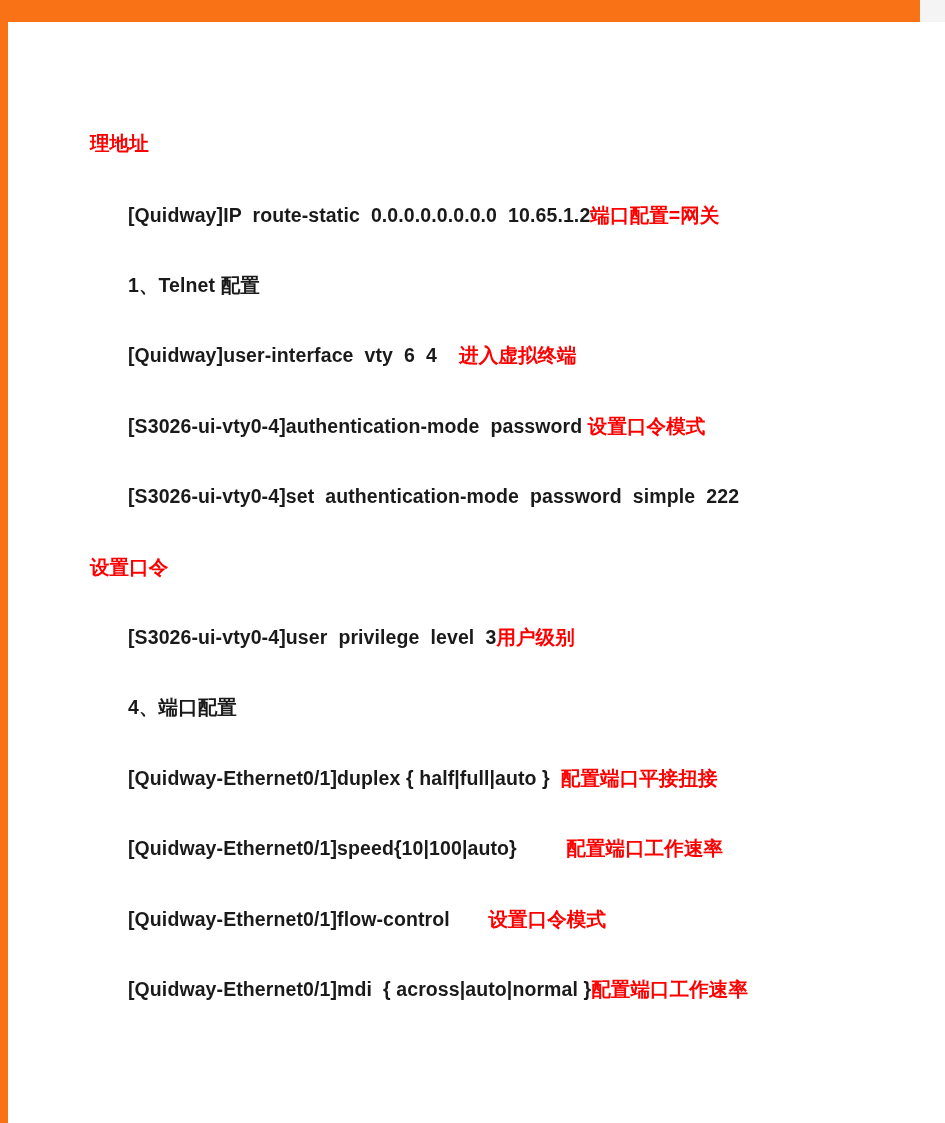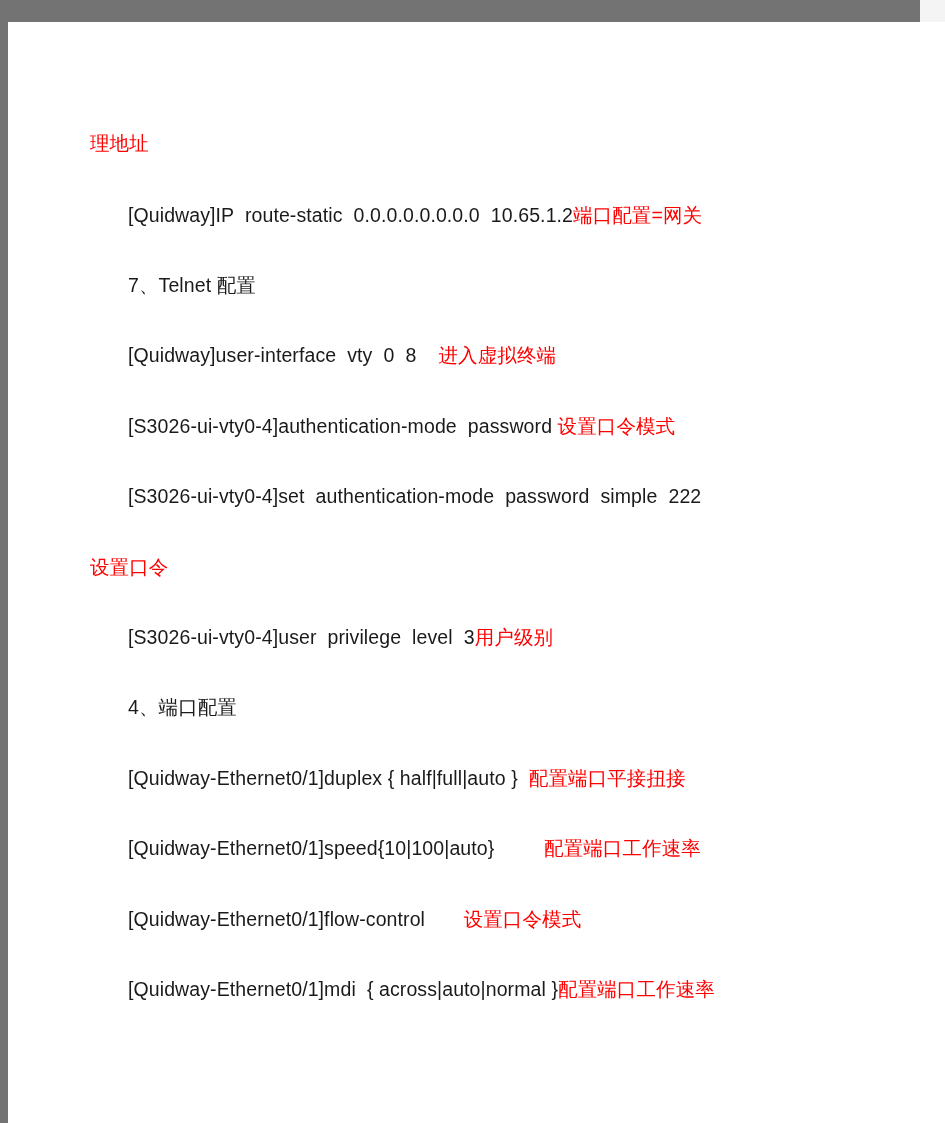--- a/index.html
+++ b/index.html
@@ -12,21 +12,22 @@
     height: 1123px;
     overflow: hidden;
     font-family: "Liberation Sans", "DejaVu Sans", sans-serif;
   }
 
   
   .page-backdrop {
     position: relative;
     width: 920px;
     height: 1123px;
-    background: #737373;
+    background: #f97316;
+    font-weight: bold;
   }
   .page-sheet {
     position: absolute;
     left: 8px;
     top: 22px;
     width: 937px;
     height: 1101px;
     background: #ffffff;
   }
 
@@ -63,22 +64,22 @@
   }
 </style>
 </head>
 <body>
 
 <div class="page-backdrop">
   <div class="page-sheet">
     <div class="doc-body" id="doc-body">
         <div class="para hang" style="top: 108px;"><span class="red">理地址</span></div>
         <div class="para indent" style="top: 180px;"><span class="blk">[Quidway]IP  route-static  0.0.0.0.0.0.0.0  10.65.1.2</span><span class="red">端口配置=网关</span></div>
-        <div class="para indent" style="top: 250px;"><span class="blk">7、Telnet 配置</span></div>
-        <div class="para indent" style="top: 320px;"><span class="blk">[Quidway]user-interface  vty  0  8    </span><span class="red">进入虚拟终端</span></div>
+        <div class="para indent" style="top: 250px;"><span class="blk">1、Telnet 配置</span></div>
+        <div class="para indent" style="top: 320px;"><span class="blk">[Quidway]user-interface  vty  6  4    </span><span class="red">进入虚拟终端</span></div>
         <div class="para indent" style="top: 391px;"><span class="blk">[S3026-ui-vty0-4]authentication-mode  password </span><span class="red">设置口令模式</span></div>
         <div class="para indent" style="top: 461px;"><span class="blk">[S3026-ui-vty0-4]set  authentication-mode  password  simple  222</span></div>
         <div class="para hang" style="top: 532px;"><span class="red">设置口令</span></div>
         <div class="para indent" style="top: 602px;"><span class="blk">[S3026-ui-vty0-4]user  privilege  level  3</span><span class="red">用户级别</span></div>
         <div class="para indent" style="top: 672px;"><span class="blk">4、端口配置</span></div>
         <div class="para indent" style="top: 743px;"><span class="blk">[Quidway-Ethernet0/1]duplex { half|full|auto }  </span><span class="red">配置端口平接扭接</span></div>
         <div class="para indent" style="top: 813px;"><span class="blk">[Quidway-Ethernet0/1]speed{10|100|auto}         </span><span class="red">配置端口工作速率</span></div>
         <div class="para indent" style="top: 884px;"><span class="blk">[Quidway-Ethernet0/1]flow-control       </span><span class="red">设置口令模式</span></div>
         <div class="para indent" style="top: 954px;"><span class="blk">[Quidway-Ethernet0/1]mdi  { across|auto|normal }</span><span class="red">配置端口工作速率</span></div>
       </div>

